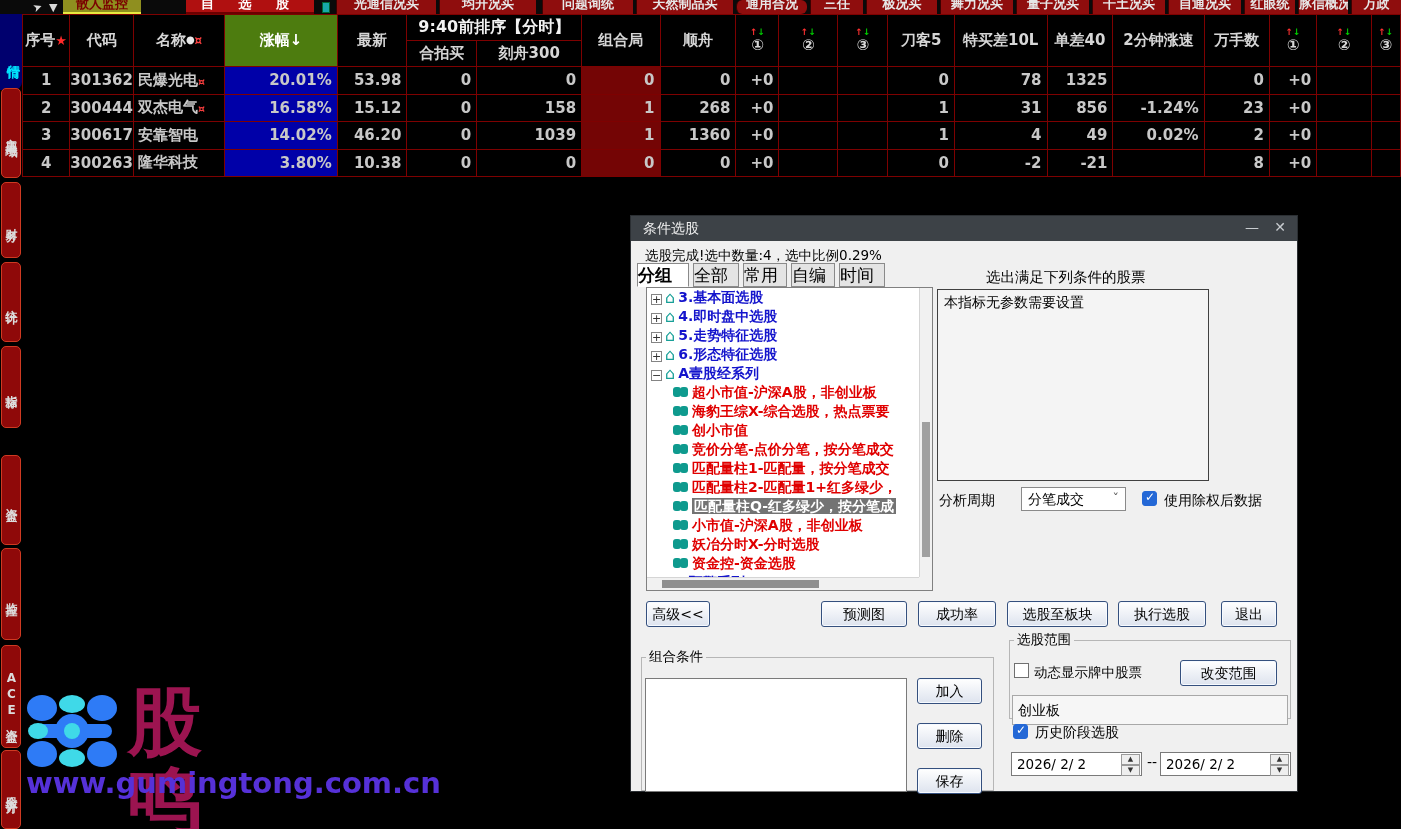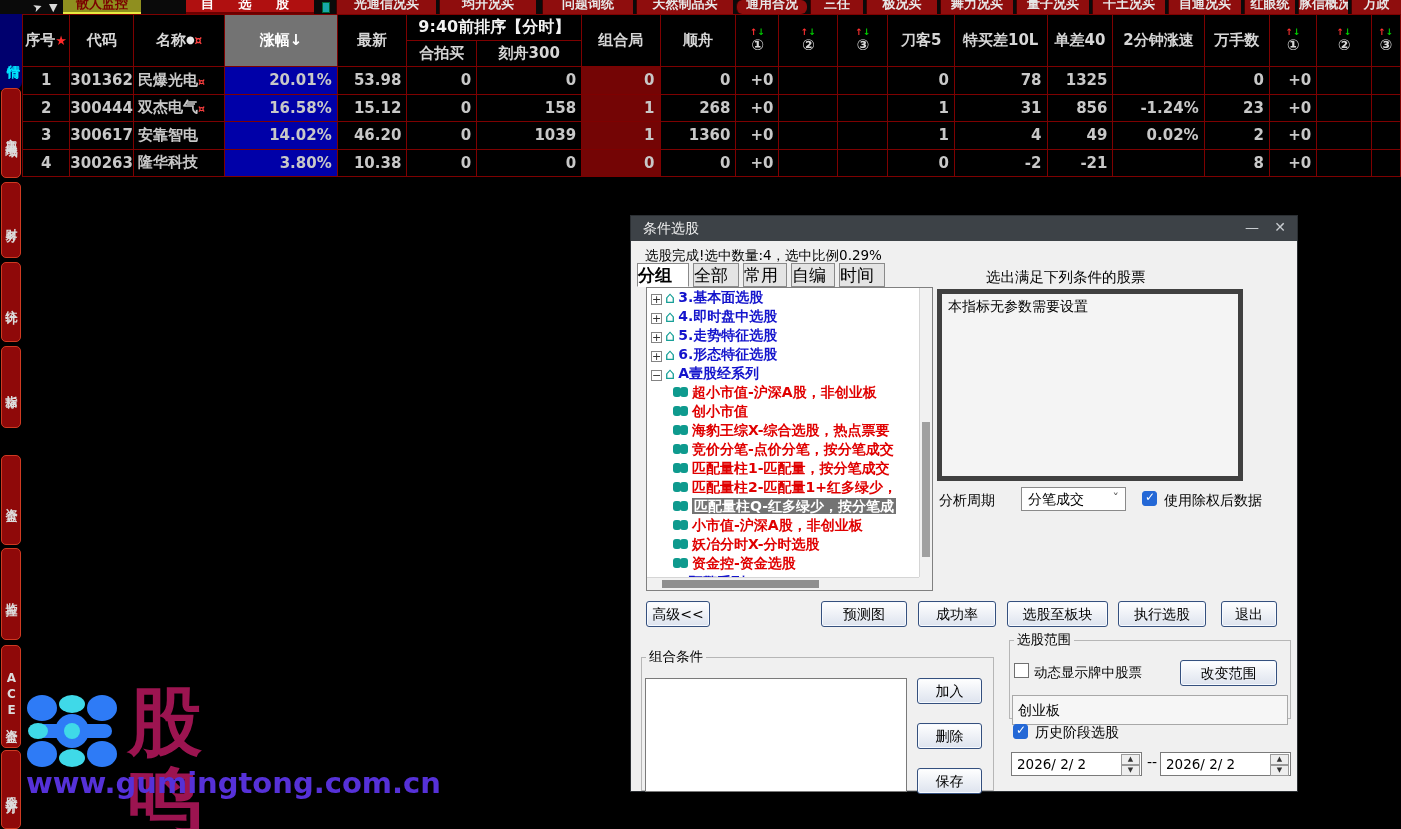--- a/index.html
+++ b/index.html
@@ -29,21 +29,21 @@
             color:#00e5ff; font-size:13px; font-weight:bold; writing-mode:vertical-rl; text-orientation:upright;
             text-align:center; padding-top:5px; border-radius:0 0 8px 0; cursor:pointer; }
 
   
   #quote { position:absolute; left:22px; top:14px; border-collapse:collapse; table-layout:fixed; }
   #quote th, #quote td { border:1px solid #7e0101; white-space:nowrap; overflow:hidden;
                          font-size:15px; font-weight:bold; }
   #quote thead tr { height:26px; }
   #quote tbody tr { height:27.5px; }
   #quote th { color:#d6d6d6; }
-  #quote th.hpct { background:#737373; color:#ffffff; }
+  #quote th.hpct { background:#4d7c0f; color:#ffffff; }
   #quote th.group { color:#f2f2f2; font-size:16px; }
   #quote td { color:#c8c8c8; }
   .ctr { text-align:center; }
   .rt  { text-align:right; padding-right:5px; }
   .lft { text-align:left; padding-left:4px; }
   td.pct { background:#0000a8; color:#ff3232; }
   td.pct.limit { color:#ff00ff;padding-left:44px; }
   td.redv { color:#ff3232; }
   td.maroon { background:#740505; color:#ececec; }
   td.cyanv { color:#00ffff; }
@@ -85,22 +85,22 @@
   .binoc i:first-child { left:0; } .binoc i:last-child { left:7px; }
   .lbl.grp { color:#1414cc; }
   .lbl.itm { color:#e00000; }
   .tree-row.sel .lbl { background:#737373; color:#fff; padding:0 2px; }
   #vscroll { position:absolute; right:0; top:0; bottom:13px; width:13px; background:#f1f1f1; border-left:1px solid #d5d5d5; }
   #vthumb { position:absolute; left:2px; right:2px; top:134px; height:135px; background:#a0a0a0; }
   #hscroll { position:absolute; left:0; right:13px; bottom:0; height:13px; background:#f1f1f1; border-top:1px solid #d5d5d5; }
   #hthumb { position:absolute; top:2px; bottom:2px; left:15px; width:157px; background:#8f8f8f; }
   #sb-corner { position:absolute; right:0; bottom:0; width:13px; height:13px; background:#f1f1f1; }
 
-  #param-box { position:absolute; left:306px; top:73px; width:306px; height:192px; background:#f4f4f4;
-               border:5px solid #404040; padding:4px 6px; font-size:14px; }
+  #param-box { position:absolute; left:306px; top:73px; width:272px; height:192px; background:#f4f4f4;
+               border:1px solid #404040; padding:4px 6px; font-size:14px; }
   #period-label { position:absolute; left:308px; top:276px; }
   #period-combo { position:absolute; left:390px; top:271px; width:105px; height:24px; background:#fff;
                   border:1px solid #8a8a8a; line-height:22px; padding-left:6px; cursor:pointer; }
   #period-combo .chev { position:absolute; right:6px; top:0; color:#555; font-size:13px; }
   .cb { position:absolute; width:15px; height:15px; background:#fff; border:1px solid #707070; cursor:pointer; }
   .cb.on { background:#2468d6; border-color:#2468d6; border-radius:3px; }
   .cb.on::after { content:"✓"; position:absolute; left:2px; top:-2px; color:#fff; font-size:12px; font-weight:bold; }
   #exright-cb { left:511px; top:275px; }
   #exright-label { position:absolute; left:533px; top:276px; }
 
@@ -359,22 +359,22 @@
     <div id="right-title">选出满足下列条件的股票</div>
 
     <div id="tree">
       <div id="tree-rows">
           <div class="tree-row grp"><span class="expand">+</span><span class="home-ic">⌂</span><span class="lbl grp">3.基本面选股</span></div>
           <div class="tree-row grp"><span class="expand">+</span><span class="home-ic">⌂</span><span class="lbl grp">4.即时盘中选股</span></div>
           <div class="tree-row grp"><span class="expand">+</span><span class="home-ic">⌂</span><span class="lbl grp">5.走势特征选股</span></div>
           <div class="tree-row grp"><span class="expand">+</span><span class="home-ic">⌂</span><span class="lbl grp">6.形态特征选股</span></div>
           <div class="tree-row grp"><span class="expand">−</span><span class="home-ic">⌂</span><span class="lbl grp">A壹股经系列</span></div>
           <div class="tree-row item"><span class="binoc"><i></i><i></i></span><span class="lbl itm">超小市值-沪深A股，非创业板</span></div>
+          <div class="tree-row item"><span class="binoc"><i></i><i></i></span><span class="lbl itm">海豹王综X-综合选股，热点票要</span></div>
           <div class="tree-row item"><span class="binoc"><i></i><i></i></span><span class="lbl itm">创小市值</span></div>
-          <div class="tree-row item"><span class="binoc"><i></i><i></i></span><span class="lbl itm">海豹王综X-综合选股，热点票要</span></div>
           <div class="tree-row item"><span class="binoc"><i></i><i></i></span><span class="lbl itm">竞价分笔-点价分笔，按分笔成交</span></div>
           <div class="tree-row item"><span class="binoc"><i></i><i></i></span><span class="lbl itm">匹配量柱1-匹配量，按分笔成交</span></div>
           <div class="tree-row item"><span class="binoc"><i></i><i></i></span><span class="lbl itm">匹配量柱2-匹配量1+红多绿少，</span></div>
           <div class="tree-row item sel"><span class="binoc"><i></i><i></i></span><span class="lbl itm">匹配量柱Q-红多绿少，按分笔成</span></div>
           <div class="tree-row item"><span class="binoc"><i></i><i></i></span><span class="lbl itm">小市值-沪深A股，非创业板</span></div>
           <div class="tree-row item"><span class="binoc"><i></i><i></i></span><span class="lbl itm">妖冶分时X-分时选股</span></div>
           <div class="tree-row item"><span class="binoc"><i></i><i></i></span><span class="lbl itm">资金控-资金选股</span></div>
           <div class="tree-row grp"><span class="expand">+</span><span class="home-ic">⌂</span><span class="lbl grp">A预警系列</span></div>
         </div>
       <div id="vscroll">

